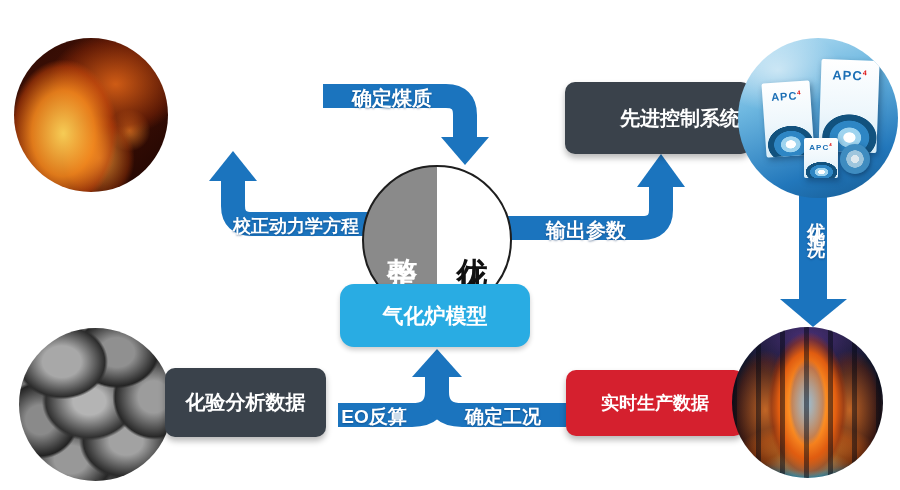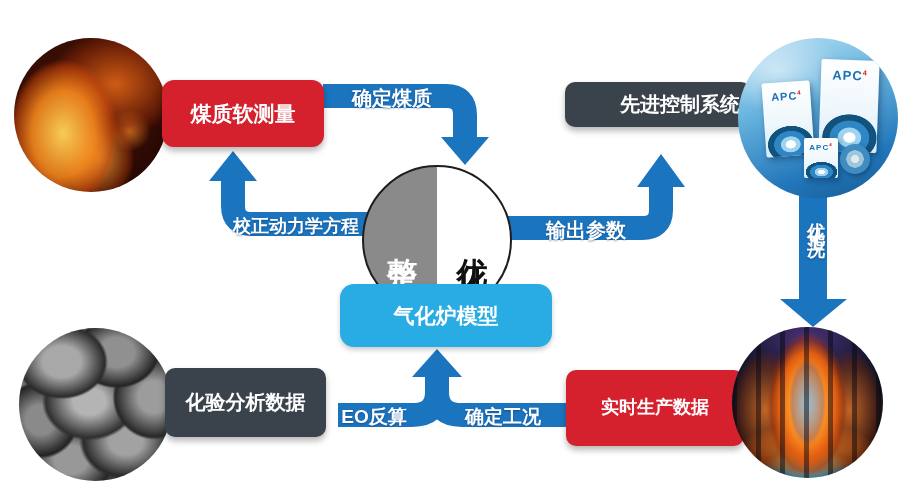--- a/index.html
+++ b/index.html
@@ -86,26 +86,26 @@
   
   .node{
     position:absolute;display:flex;align-items:center;justify-content:center;
     color:#fff;font-weight:bold;z-index:4;
     box-shadow:0 4px 6px rgba(0,0,0,.28);
   }
   .node-red{background:var(--red);}
   .node-dark{background:var(--dark);}
   .node-cyan{background:var(--cyan);}
   .n-coal-soft{left:162px;top:80px;width:162px;height:67px;border-radius:12px;font-size:21px;}
-  .n-advanced{left:565px;top:82px;width:186px;height:45px;border-radius:10px;font-size:20px;z-index:2;padding-left:44px;}
+  .n-advanced{left:565px;top:82px;width:186px;height:72px;border-radius:10px;font-size:20px;z-index:2;padding-left:44px;}
   .n-lab{left:165px;top:368px;width:161px;height:69px;border-radius:10px;font-size:20px;}
-  .n-realtime{left:566px;top:370px;width:178px;height:76px;border-radius:10px;font-size:18px;
-              flex-direction:row;line-height:1.25;z-index:2;font-family:Liberation Mono, monospace;}
+  .n-realtime{left:566px;top:370px;width:178px;height:66px;border-radius:10px;font-size:18px;
+              flex-direction:row;line-height:1.25;z-index:2;}
   .n-realtime .gases{font-size:20px;letter-spacing:1px;}
-  .n-model{left:340px;top:284px;width:212px;height:63px;border-radius:14px;font-size:21px;box-shadow:0 3px 5px rgba(0,0,0,.2);}
+  .n-model{left:340px;top:284px;width:190px;height:63px;border-radius:14px;font-size:21px;box-shadow:0 3px 5px rgba(0,0,0,.2);}
   
   .split-circle{
     position:absolute;left:362px;top:165px;width:150px;height:150px;border-radius:50%;
     background:linear-gradient(90deg,var(--grayhalf) 0 50%, #ffffff 50% 100%);
     border:2px solid var(--outline);z-index:3;
   }
   .half-label{
     position:absolute;top:50%;writing-mode:vertical-rl;text-orientation:upright;
     transform:translate(-50%,-50%);font-size:31px;font-weight:bold;letter-spacing:7px;line-height:1;
   }
@@ -161,23 +161,20 @@
       <span class="apc-label"><span>APC</span><sup>4</sup></span>
     </div>
     <div class="apc-box apc-small">
       <span class="apc-label"><span>APC</span><sup>4</sup></span>
     </div>
     <div class="apc-disc"></div>
   </div>
 
   <div class="photo photo-gasifier"></div>
 
-  <div class="node node-red n-coal-soft">
-    <span>煤质软测量</span>
-  </div>
 
   <div class="node node-dark n-advanced">
     <span>先进控制系统</span>
   </div>
 
   <div class="node node-dark n-lab">
     <span>化验分析数据</span>
   </div>
 
   <div class="node node-red n-realtime">

